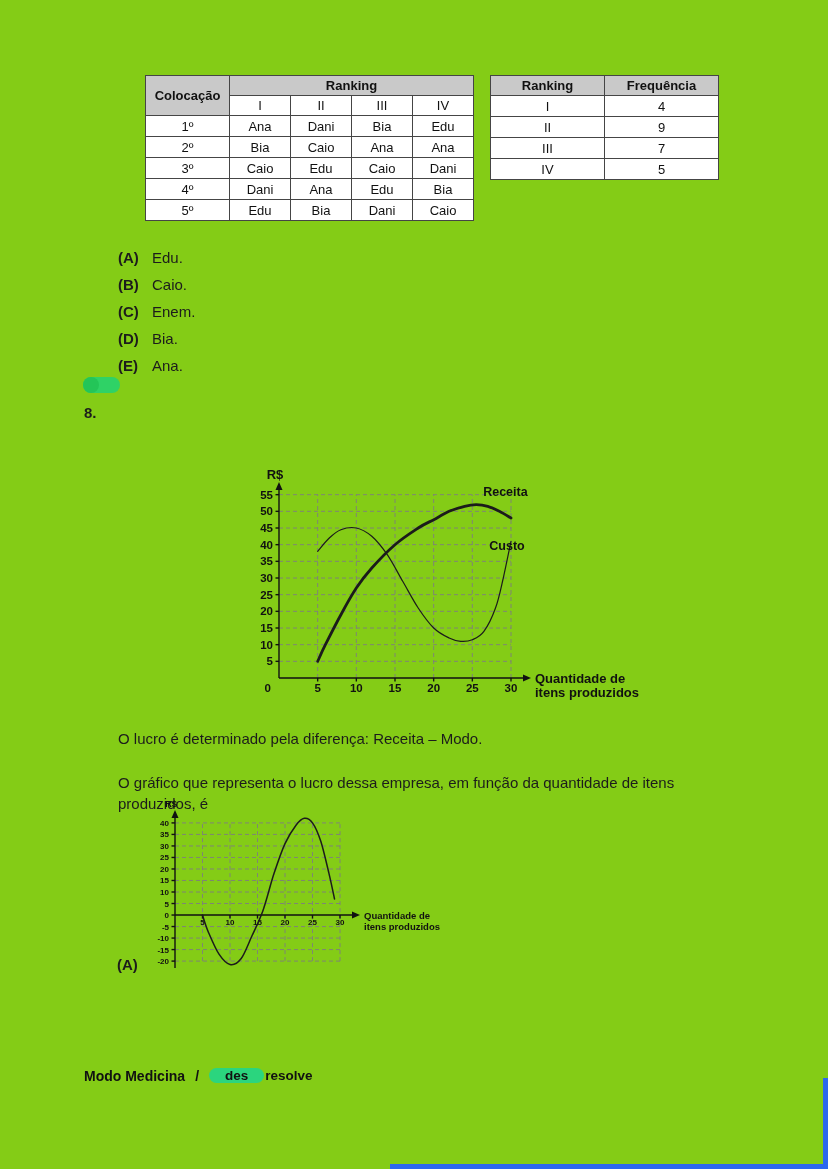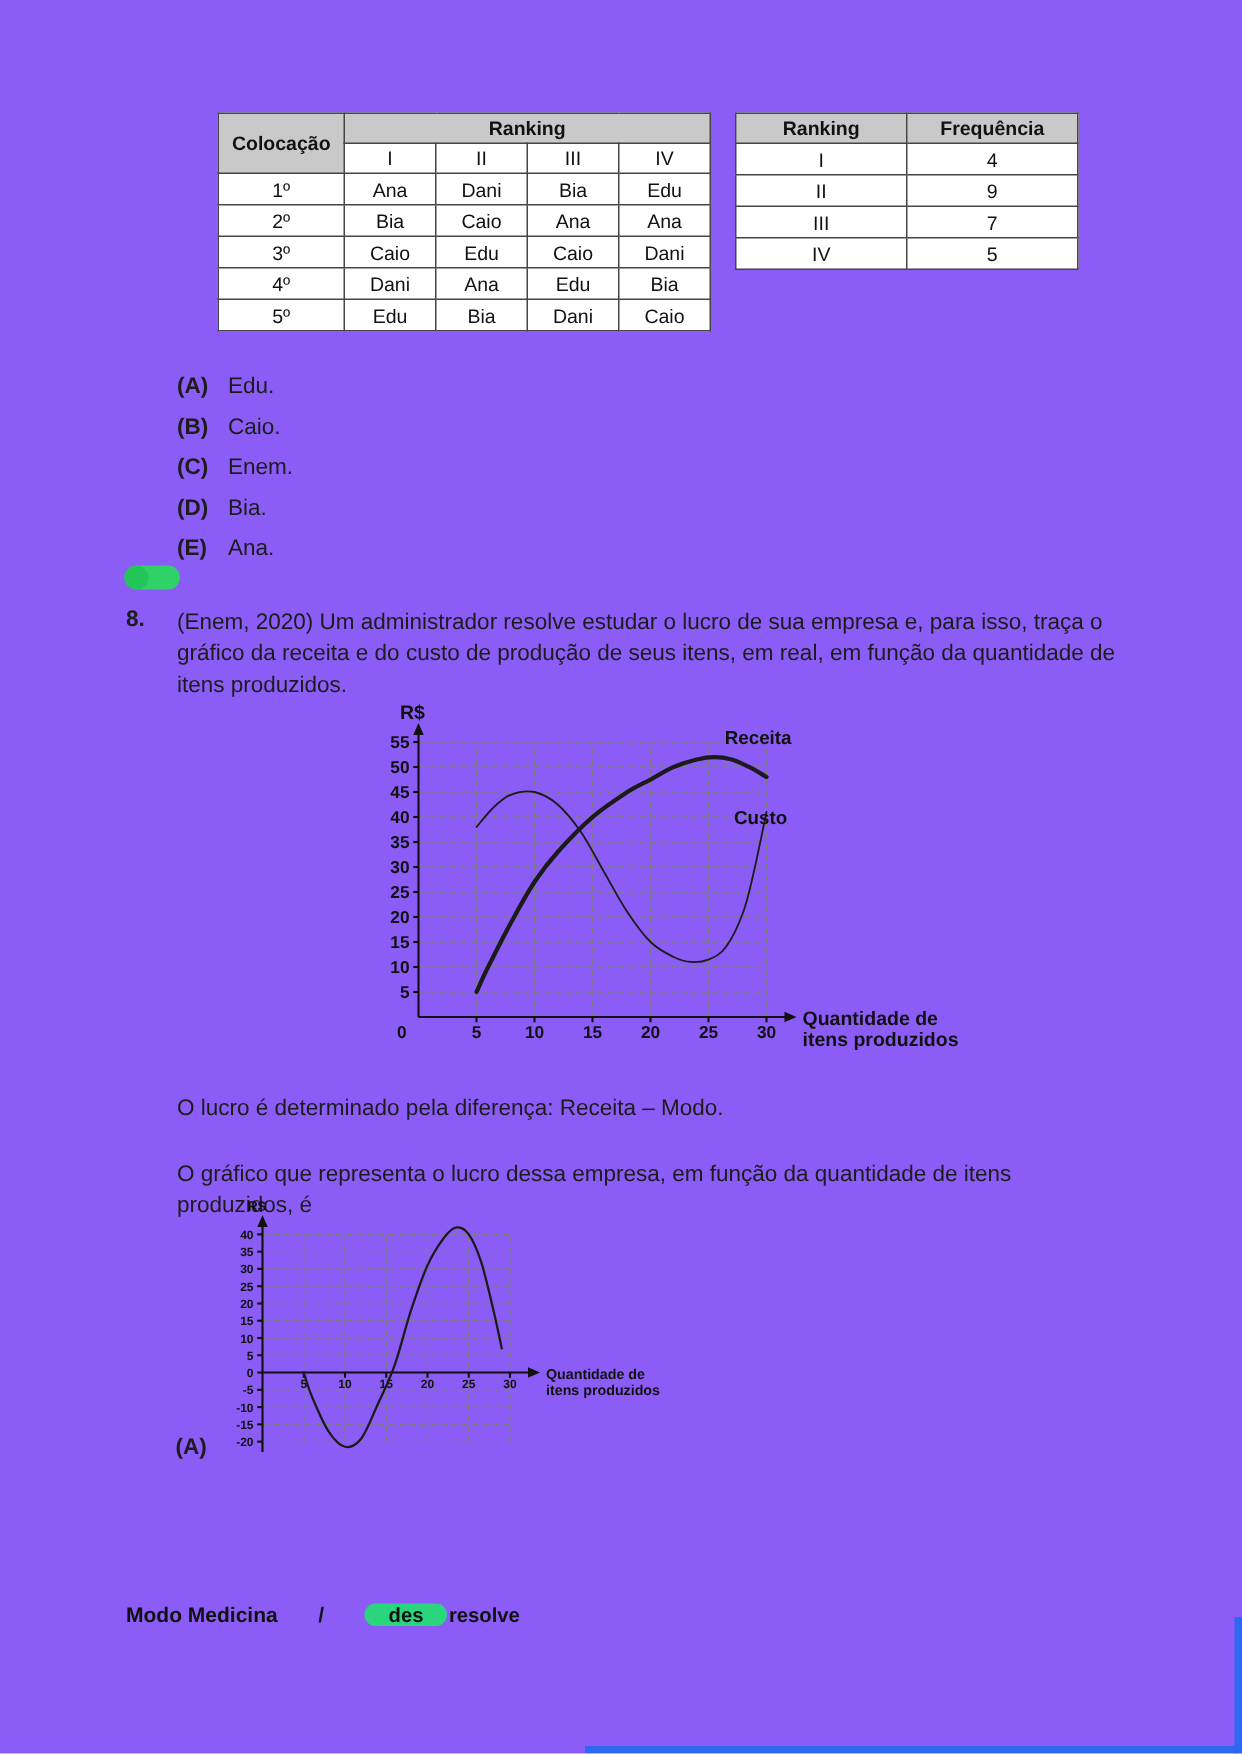--- a/index.html
+++ b/index.html
@@ -1,18 +1,18 @@
 <!DOCTYPE html>
 <html><head>
 <meta charset="utf-8">
 <style>
   *{margin:0;padding:0;box-sizing:border-box}
   html,body{background:#ffffff}
   body{font-family:"Liberation Sans",sans-serif;color:#1c1c1c}
-  .page{position:relative;width:828px;height:1169px;background:#8b5cf6;overflow:hidden}
+  .page{position:relative;width:828px;height:1169px;background:#84cc16;overflow:hidden}
 
   
   .dtable{position:absolute;border-collapse:collapse;font-size:13px;text-align:center;color:#111;background:#fff}
   .dtable th,.dtable td{border:1px solid #454545;padding:0 2px;height:21px;font-weight:normal}
   .dtable th{height:20px}
   .dtable th.hdr{background:#c9c9c9;font-weight:bold}
   .dtable th.italic{}
   .rank-sub th{background:#fff;font-weight:normal}
 
   
@@ -38,21 +38,21 @@
   svg.chart-small .axis-label{font-size:9.5px}
   .series{fill:none;stroke:#1b1b1b;stroke-linecap:round;stroke-linejoin:round}
   .series.thick{stroke-width:2.8}
   .series.thin{stroke-width:1.2}
   .series.medium{stroke-width:1.5}
   .series-label{font-weight:bold;font-size:12.5px}
 
   .option-a-label{position:absolute;font-weight:bold;font-size:15px}
 
   
-  .footer{position:absolute;display:flex;align-items:flex-end;gap:27px;font-size:14px;font-weight:bold;color:#111}
+  .footer{position:absolute;display:flex;align-items:flex-start;gap:10px;font-size:14px;font-weight:bold;color:#111}
   .logo{display:inline-flex;align-items:center}
   .logo-des{background:#2bd57e;border-radius:10px;padding:0 16px;font-size:13.5px;font-weight:bold;color:#093;color:#0a2;color:#111}
   .logo-complica{font-size:13.5px;font-weight:bold;margin-left:1px;color:#111}
 
   
   .border-bottom{position:absolute;left:390px;right:0;bottom:0;height:5px;background:#2d68ee}
   .border-right{position:absolute;right:0;top:1078px;bottom:0;width:5px;background:#2d68ee}
 </style>
 </head>
 <body>
@@ -170,21 +170,20 @@
         <span class="opt-letter">(E)</span>
         <span>Ana.</span>
       </div>
     </div>
 
   <div class="toggle" style="left:83px;top:377px">
     <div class="knob"></div>
   </div>
 
   <div class="qnum" style="left:84px;top:404px">8.</div>
-  <div class="text" style="left:118px;top:404px;width:648px">(Enem, 2020) Um administrador resolve estudar o lucro de sua empresa e, para isso, traça o gráfico da receita e do custo de produção de seus itens, em real, em função da quantidade de itens produzidos.</div>
 
   <svg id="chart-0" class="chart chart-large" style="left:233px;top:466px" width="430" height="242">
       <line x1="46" y1="195.33333333333331" x2="278" y2="195.33333333333331" class="grid"></line>
       <line x1="46" y1="178.66666666666666" x2="278" y2="178.66666666666666" class="grid"></line>
       <line x1="46" y1="162" x2="278" y2="162" class="grid"></line>
       <line x1="46" y1="145.33333333333334" x2="278" y2="145.33333333333334" class="grid"></line>
       <line x1="46" y1="128.66666666666666" x2="278" y2="128.66666666666666" class="grid"></line>
       <line x1="46" y1="112" x2="278" y2="112" class="grid"></line>
       <line x1="46" y1="95.33333333333333" x2="278" y2="95.33333333333333" class="grid"></line>
       <line x1="46" y1="78.66666666666666" x2="278" y2="78.66666666666666" class="grid"></line>

